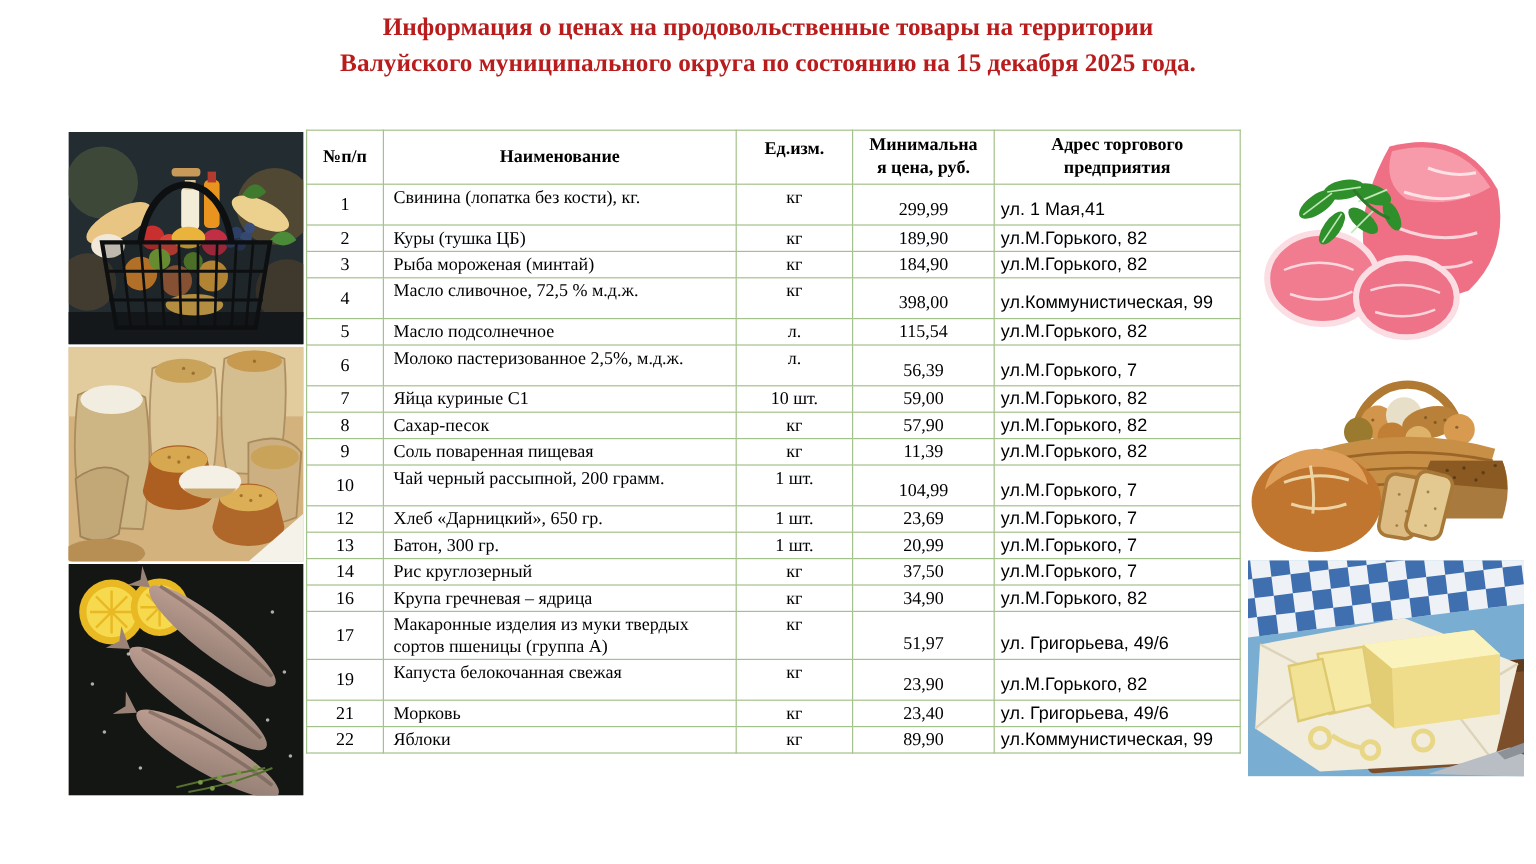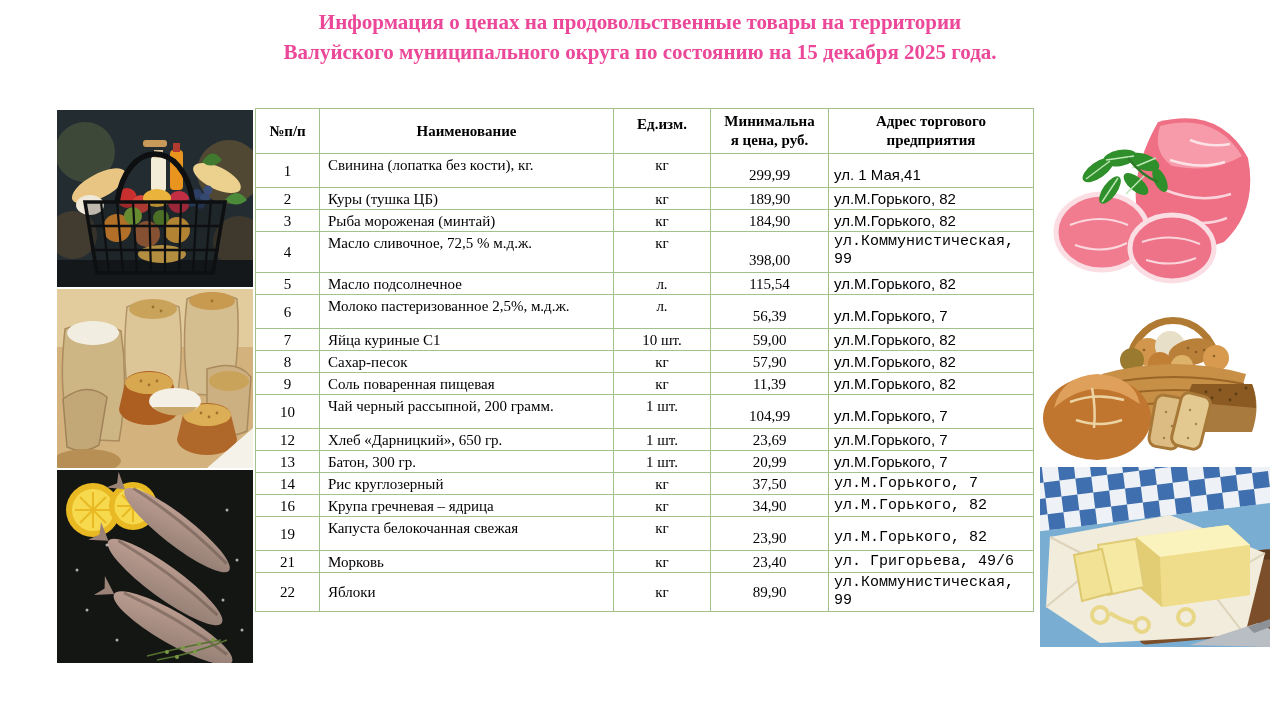--- a/index.html
+++ b/index.html
@@ -1,35 +1,35 @@
 <!DOCTYPE html>
 <html><head>
 <meta charset="utf-8">
 <style>
   html,body{margin:0;padding:0}
   body{width:1280px;height:720px;background:#fff;overflow:hidden;position:relative;
        font-family:"Liberation Serif",serif;color:#000}
 
   
   .title{position:absolute;top:7px;left:0;width:100%;text-align:center;
-         font-weight:bold;font-size:21px;line-height:30px;color:#ec4899}
+         font-weight:bold;font-size:21px;line-height:30px;color:#b91c1c}
 
   
   table.price{position:absolute;left:255px;top:108px;width:778px;
               border-collapse:collapse;table-layout:fixed;background:#fff}
   table.price th,table.price td{border:1px solid #a3c18a;overflow:hidden}
   table.price th{font-size:15px;font-weight:bold;line-height:19px;padding:3px 2px;
                  text-align:center;vertical-align:middle}
   table.price td{font-size:15px;vertical-align:middle;line-height:18px}
   .c-num{text-align:center}
   .c-name{padding-left:8px;padding-right:4px}
   .c-unit{text-align:center;font-size:14px}
   .c-price{text-align:center}
   .c-addr{padding-left:5px;font-family:"Liberation Sans",sans-serif;font-size:13px}
-  .serif-addr{font-family:Liberation Mono, monospace;font-size:13px}
+  .serif-addr{font-family:Liberation Sans, sans-serif;font-size:13px}
   tbody td{height:19px}
   tr.tall td{height:29px}
   tr.tall .c-name,tr.tall .c-unit{vertical-align:top;padding-top:2px}
   tr.tall .c-price,tr.tall .c-addr{vertical-align:bottom;padding-bottom:3px}
 
   
   .img-col{position:absolute}
   #left-col{left:57px;top:110px;width:196px}
   #right-col{left:1040px;top:100px;width:230px}
   .img-col figure{margin:0 0 2px 0;line-height:0}
@@ -288,20 +288,27 @@
         <td class="c-addr serif-addr">ул.М.Горького, 7</td>
       </tr>
       <tr>
         <td class="c-num">16</td>
         <td class="c-name">Крупа гречневая – ядрица</td>
         <td class="c-unit">кг</td>
         <td class="c-price">34,90</td>
         <td class="c-addr serif-addr">ул.М.Горького, 82</td>
       </tr>
       <tr class="tall">
+        <td class="c-num">17</td>
+        <td class="c-name">Макаронные изделия из муки твердых сортов пшеницы (группа А)</td>
+        <td class="c-unit">кг</td>
+        <td class="c-price">51,97</td>
+        <td class="c-addr serif-addr">ул. Григорьева, 49/6</td>
+      </tr>
+      <tr class="tall">
         <td class="c-num">19</td>
         <td class="c-name">Капуста белокочанная свежая</td>
         <td class="c-unit">кг</td>
         <td class="c-price">23,90</td>
         <td class="c-addr serif-addr">ул.М.Горького, 82</td>
       </tr>
       <tr>
         <td class="c-num">21</td>
         <td class="c-name">Морковь</td>
         <td class="c-unit">кг</td>

